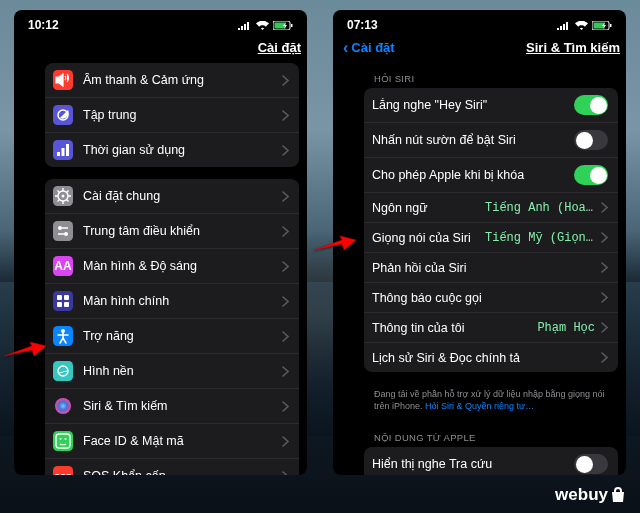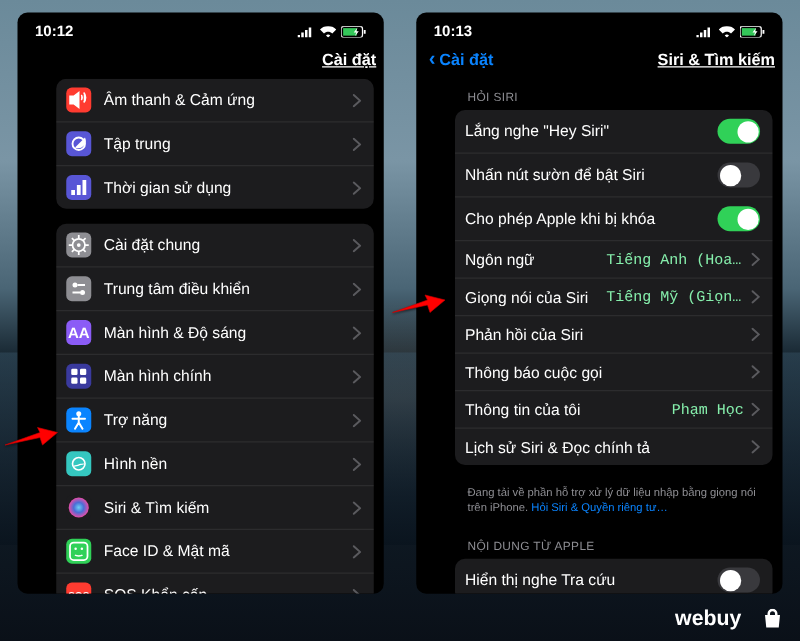--- a/index.html
+++ b/index.html
@@ -50,21 +50,21 @@
   .toggle.on::after { left: auto; right: 1.5px; }
   .footnote { color: #8e8e93; font-size: 9px; padding: 4px 10px 10px; line-height: 1.35; }
   .footnote .link { color: #0a84ff; }
   .arrow {
     position: absolute; z-index: 5; width: 44px; height: 20px; pointer-events: none;
   }
   .arrow svg { width: 100%; height: 100%; overflow: visible; }
   .arrow path { fill: #ff0000; stroke: #cc0000; stroke-width: 0.5; filter: drop-shadow(0 1px 1px rgba(0,0,0,0.6)); }
   .watermark {
     position: absolute; right: 14px; bottom: 8px; color: #fff; font-weight: 700; font-size: 17px;
-    font-family: Arial, sans-serif; letter-spacing: 0; display: flex; align-items: center; gap: 17px;
+    font-family: Arial, sans-serif; letter-spacing: 0; display: flex; align-items: center; gap: 2px;
   }
   .watermark .bag { display: inline-flex; }
 </style>
 </head>
 <body>
 
 <div class="bg-layer"></div>
 <div class="bg-reflection"></div>
 
 <div class="screens">
@@ -161,21 +161,21 @@
               </svg>
             </span>
             <span class="label">Trung tâm điều khiển</span>
             <span class="chevron">
               <svg width="7" height="11" viewBox="0 0 7 11">
                 <path d="M1 1l5 4.5L1 10" stroke="#5a5a5e" stroke-width="1.6" fill="none" stroke-linecap="round"></path>
               </svg>
             </span>
           </div>
           <div class="row">
-            <span class="ic" style="background:#8b5cf6">
+            <span class="ic" style="background:#d946ef">
               <svg width="20" height="20" viewBox="0 0 20 20">
                 <text x="10" y="14" font-size="12" font-weight="bold" text-anchor="middle" fill="#fff">AA</text>
               </svg>
             </span>
             <span class="label">Màn hình &amp; Độ sáng</span>
             <span class="chevron">
               <svg width="7" height="11" viewBox="0 0 7 11">
                 <path d="M1 1l5 4.5L1 10" stroke="#5a5a5e" stroke-width="1.6" fill="none" stroke-linecap="round"></path>
               </svg>
             </span>
@@ -270,21 +270,21 @@
                 <path d="M1 1l5 4.5L1 10" stroke="#5a5a5e" stroke-width="1.6" fill="none" stroke-linecap="round"></path>
               </svg>
             </span>
           </div>
         </div>
     </div>
   </div>
 
   <div class="phone">
     <div class="status-bar">
-      <span>10:13</span>
+      <span>07:13</span>
       <span class="status-icons">
         <svg width="14" height="9" viewBox="0 0 14 9">
             <path fill="#fff" d="M0 7h2v2H0zM3 5h2v4H3zM6 3h2v6H6zM9 1h2v8H9z"></path>
           </svg>
         <svg width="13" height="9" viewBox="0 0 13 9">
             <path fill="#fff" d="M6.5 9L4.8 7.3c.9-.9 2.5-.9 3.4 0L6.5 9zM3.2 5.7l-1.6-1.6c2.7-2.7 7.1-2.7 9.8 0l-1.6 1.6c-1.8-1.8-4.8-1.8-6.6 0zM0 2.5C3.6-1.1 9.4-1.1 13 2.5l-1.6 1.6C8.6 1.3 4.4 1.3 1.6 4.1L0 2.5z"></path>
           </svg>
         <svg width="20" height="9" viewBox="0 0 20 9">
             <rect x="0" y="0" width="17" height="9" rx="2" fill="none" stroke="#fff" stroke-width="1"></rect>
             <rect x="1.5" y="1.5" width="11" height="6" fill="#34c759"></rect>

